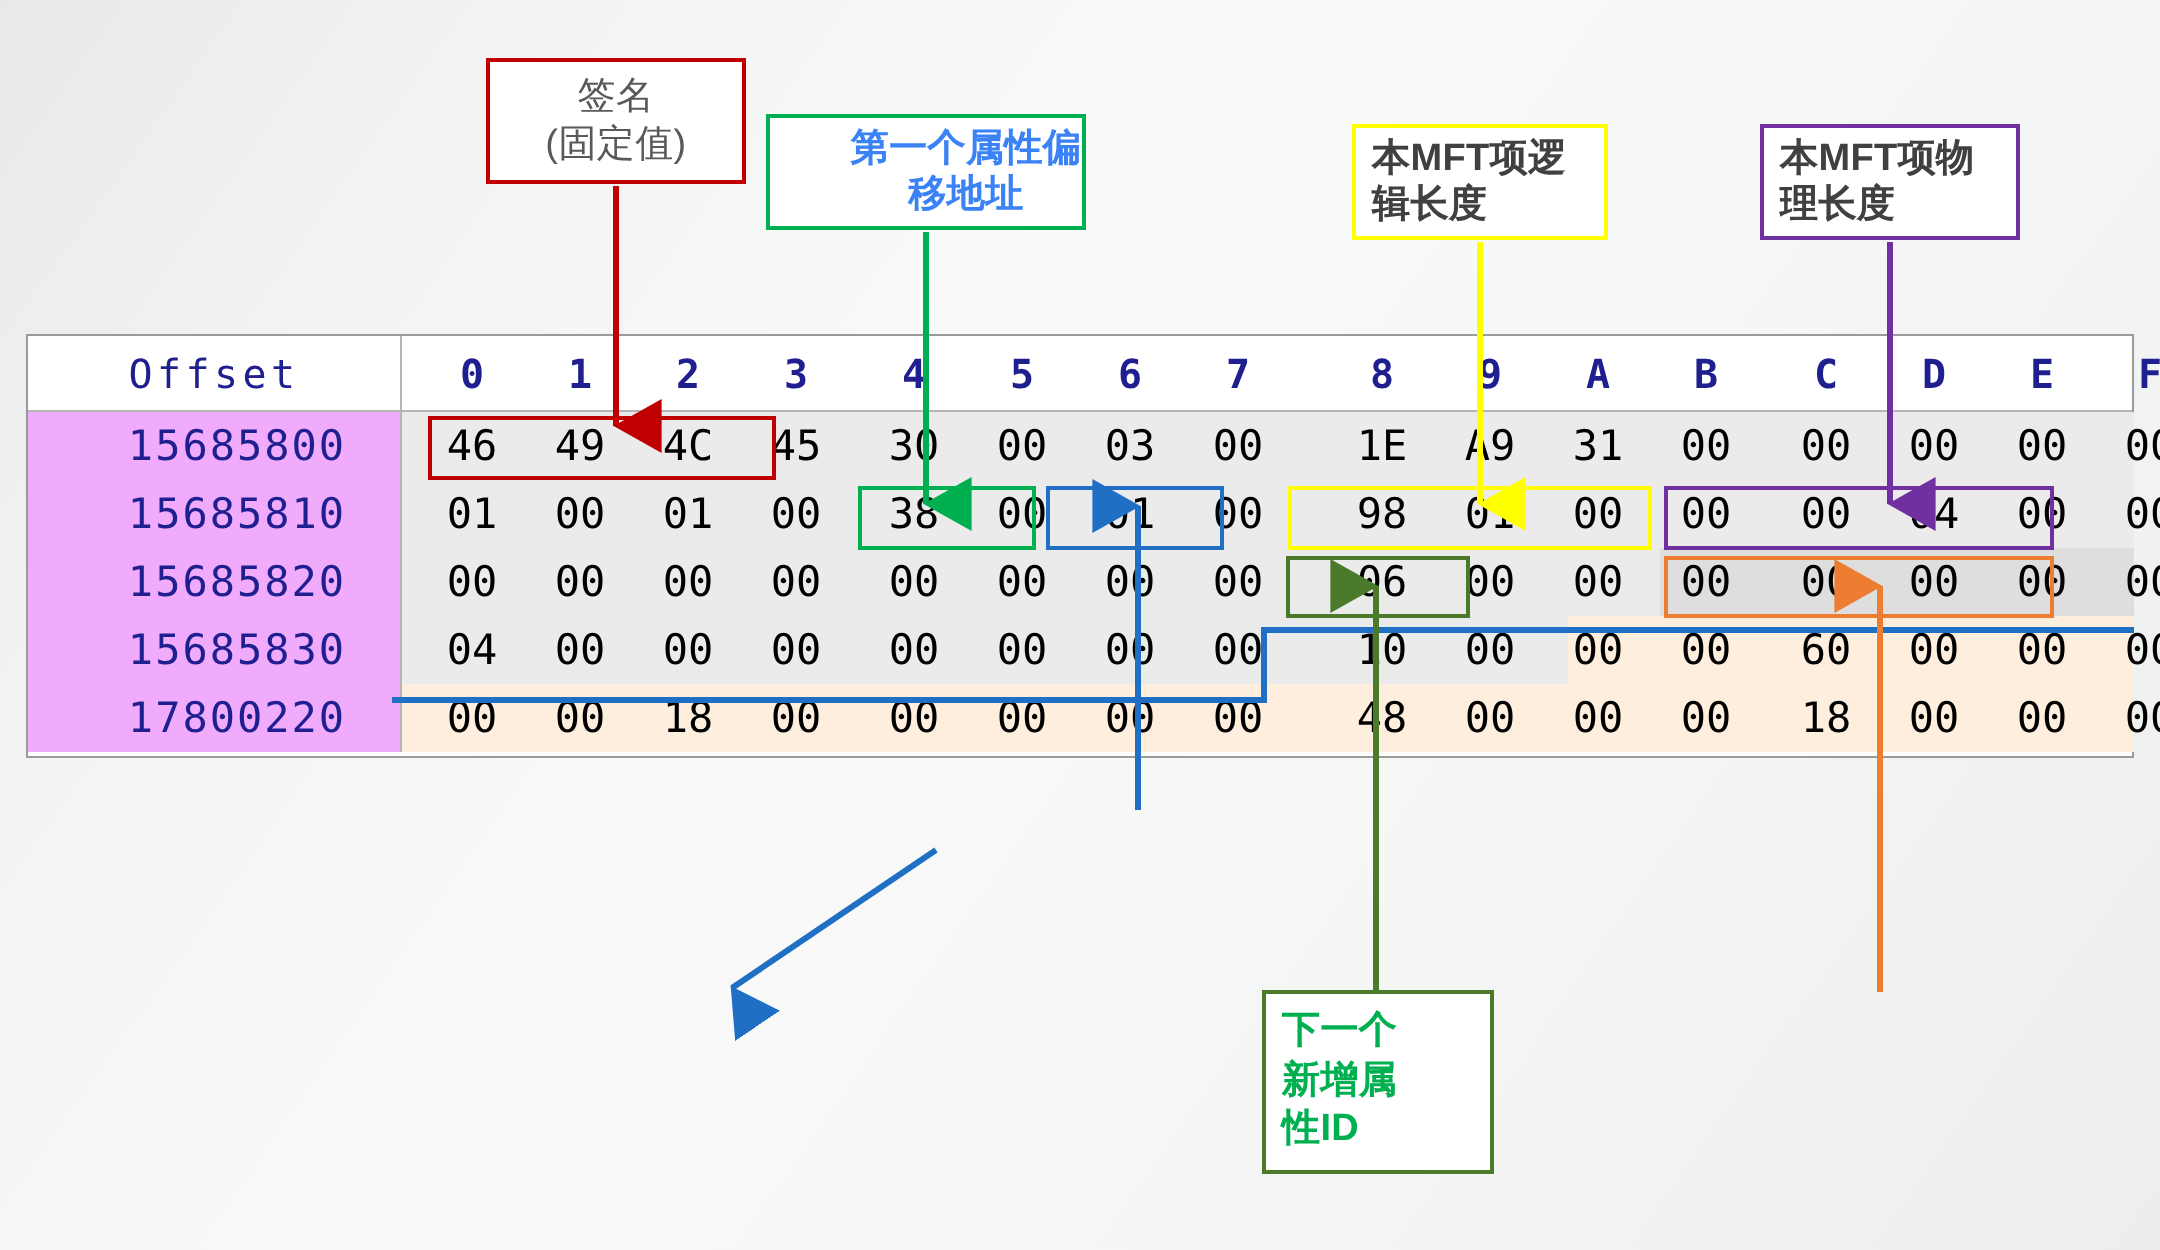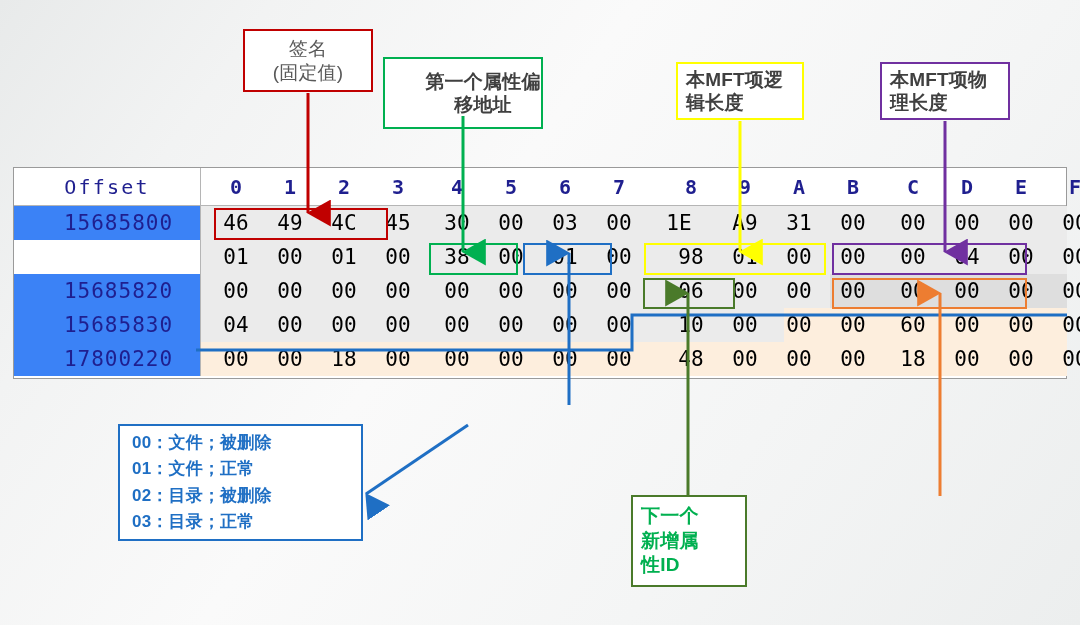--- a/index.html
+++ b/index.html
@@ -18,21 +18,21 @@
     display:flex;align-items:center;justify-content:center;
     text-align:center;
     font-weight:bold;
     line-height:1.22;
     white-space:pre-line;
     letter-spacing:.2px;
   }
 
   
   #box-sig      {left:243px;top:29px; width:130px;height:63px; border:2.5px solid #c00000;color:#595959;font-size:19px;font-weight:normal;}
-  #box-firstattr{left:383px;top:57px; width:160px;height:72px; border:2.5px solid #00b050;color:#404040;font-size:19px;padding-left:40px;}
+  #box-firstattr{left:383px;top:57px; width:160px;height:58px; border:2.5px solid #00b050;color:#3b82f6;font-size:19px;padding-left:40px;}
   #box-logical  {left:676px;top:62px; width:128px;height:58px; border:2.5px solid #ffff00;color:#404040;font-size:19px;text-align:left;justify-content:flex-start;padding-left:8px;}
   #box-physical {left:880px;top:62px; width:130px;height:58px; border:2.5px solid #7030a0;color:#404040;font-size:19px;text-align:left;justify-content:flex-start;padding-left:8px;}
 
   
   #box-legend   {left:118px;top:424px;width:245px;height:117px;border:2.5px solid #1f6fc4;color:#1f6fc4;font-size:17px;
                  text-align:left;justify-content:flex-start;padding-left:12px;line-height:1.55;}
   #box-state    {left:468px;top:406px;width:198px;height:37px; border:2.5px solid #1f6fc4;color:#ff0000;font-size:19px;}
   #box-nextid   {left:631px;top:495px;width:116px;height:92px; border:2.5px solid #4a7a2a;color:#00b050;font-size:19px;
                  text-align:left;justify-content:flex-start;padding-left:8px;line-height:1.3;}
   #box-mftnum   {left:852px;top:496px;width:178px;height:62px; border:2.5px solid #ed7d31;color:#c00000;font-size:20px;}
@@ -44,21 +44,21 @@
     font-family:"DejaVu Sans Mono","Liberation Mono",monospace;
   }
   #hexhead{
     position:relative;height:38px;border-bottom:1px solid #b5b5b5;
     box-sizing:border-box;background:#ffffff;
   }
   .hrow{position:relative;height:34px;box-sizing:border-box;}
   .hrow .off{
     position:absolute;left:0;top:0;width:209px;height:100%;
     display:flex;align-items:center;justify-content:center;
-    color:#1f1f8f;font-size:21px;letter-spacing:1px;background:#3b82f6;
+    color:#1f1f8f;font-size:21px;letter-spacing:1px;background:#f0abfc;
   }
   #hexhead .off{position:absolute;left:0;top:0;width:186px;height:100%;
     display:flex;align-items:center;justify-content:center;
     color:#1f1f8f;font-size:20px;letter-spacing:2.2px;}
   .vsep{position:absolute;left:186px;top:0;bottom:0;width:1px;background:#b5b5b5;}
   .cells{position:absolute;left:187px;right:0;top:0;bottom:0;}
   .cell{
     position:absolute;top:0;height:100%;
     display:flex;align-items:center;justify-content:center;
     color:#000;font-size:21px;
@@ -91,24 +91,20 @@
 <div id="stage">
 
   <div class="abox" id="box-sig">签名
 (固定值)</div>
   <div class="abox" id="box-firstattr">第一个属性偏
 移地址</div>
   <div class="abox" id="box-physical">本MFT项物
 理长度</div>
   <div class="abox" id="box-logical">本MFT项逻
 辑长度</div>
-  <div class="abox" id="box-legend">00：文件；被删除
-01：文件；正常
-02：目录；被删除
-03：目录；正常</div>
   <div class="abox" id="box-nextid">下一个
 新增属
 性ID</div>
 
   <div id="hex">
     <div id="hexhead">
       <div class="off">Offset</div>
       <div class="vsep"></div>
       <div class="cells" id="head-cells">
           <div class="cell" style="left: 13px; width: 44px;">0</div>
@@ -136,31 +132,32 @@
           <div class="cells">
             <div class="shade-gray" style="position: absolute; top: 0px; bottom: 0px; left: 0px; width: 866px;"></div>
             <div class="cell" style="left: 13px; width: 44px;">46</div>
             <div class="cell" style="left: 67px; width: 44px;">49</div>
             <div class="cell" style="left: 121px; width: 44px;">4C</div>
             <div class="cell" style="left: 175px; width: 44px;">45</div>
             <div class="cell" style="left: 234px; width: 44px;">30</div>
             <div class="cell" style="left: 288px; width: 44px;">00</div>
             <div class="cell" style="left: 342px; width: 44px;">03</div>
             <div class="cell" style="left: 396px; width: 44px;">00</div>
-            <div class="cell" style="left: 456px; width: 44px;">1E</div>
+            <div class="cell" style="left: 468px; width: 44px;">1E</div>
             <div class="cell" style="left: 522px; width: 44px;">A9</div>
             <div class="cell" style="left: 576px; width: 44px;">31</div>
             <div class="cell" style="left: 630px; width: 44px;">00</div>
             <div class="cell" style="left: 690px; width: 44px;">00</div>
             <div class="cell" style="left: 744px; width: 44px;">00</div>
             <div class="cell" style="left: 798px; width: 44px;">00</div>
             <div class="cell" style="left: 852px; width: 44px;">00</div>
           </div>
         </div>
         <div class="hrow">
+          <div class="off">15685810</div>
           <div class="vsep"></div>
           <div class="cells">
             <div class="shade-gray" style="position: absolute; top: 0px; bottom: 0px; left: 0px; width: 866px;"></div>
             <div class="cell" style="left: 13px; width: 44px;">01</div>
             <div class="cell" style="left: 67px; width: 44px;">00</div>
             <div class="cell" style="left: 121px; width: 44px;">01</div>
             <div class="cell" style="left: 175px; width: 44px;">00</div>
             <div class="cell" style="left: 234px; width: 44px;">38</div>
             <div class="cell" style="left: 288px; width: 44px;">00</div>
             <div class="cell" style="left: 342px; width: 44px;">01</div>

